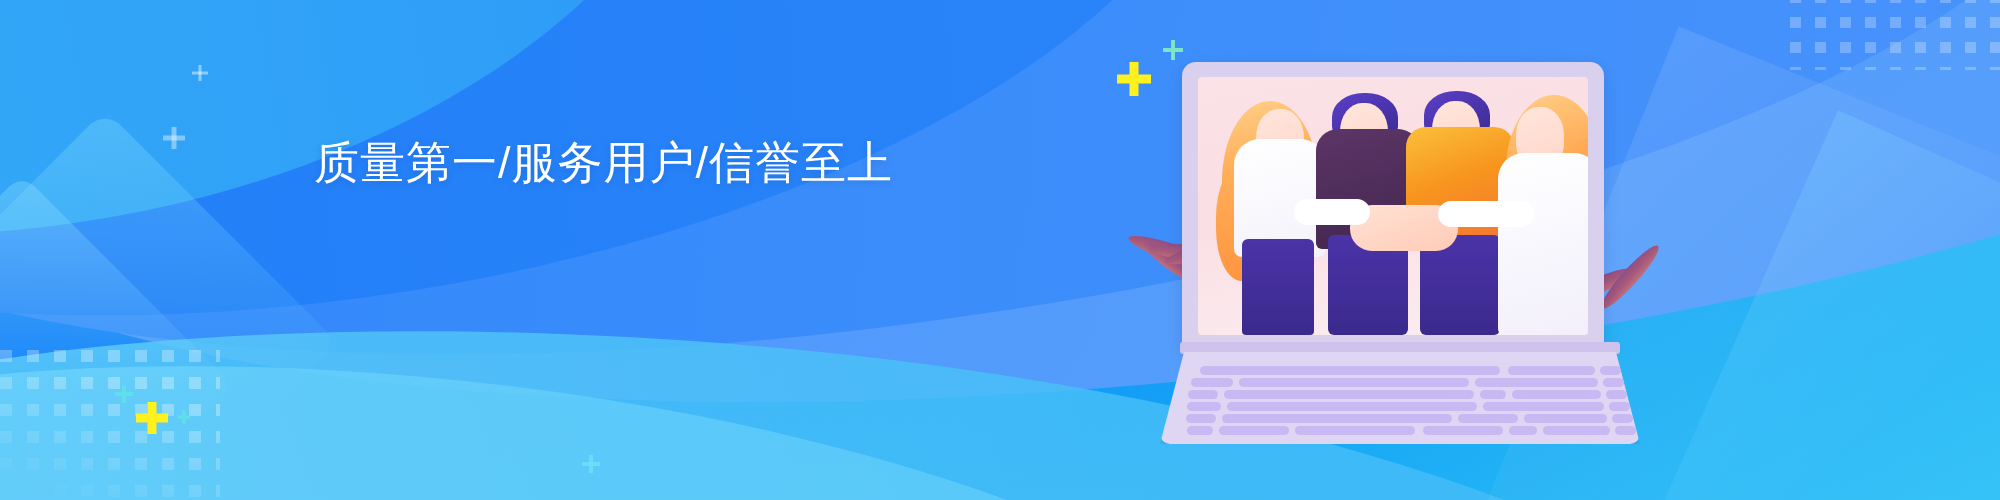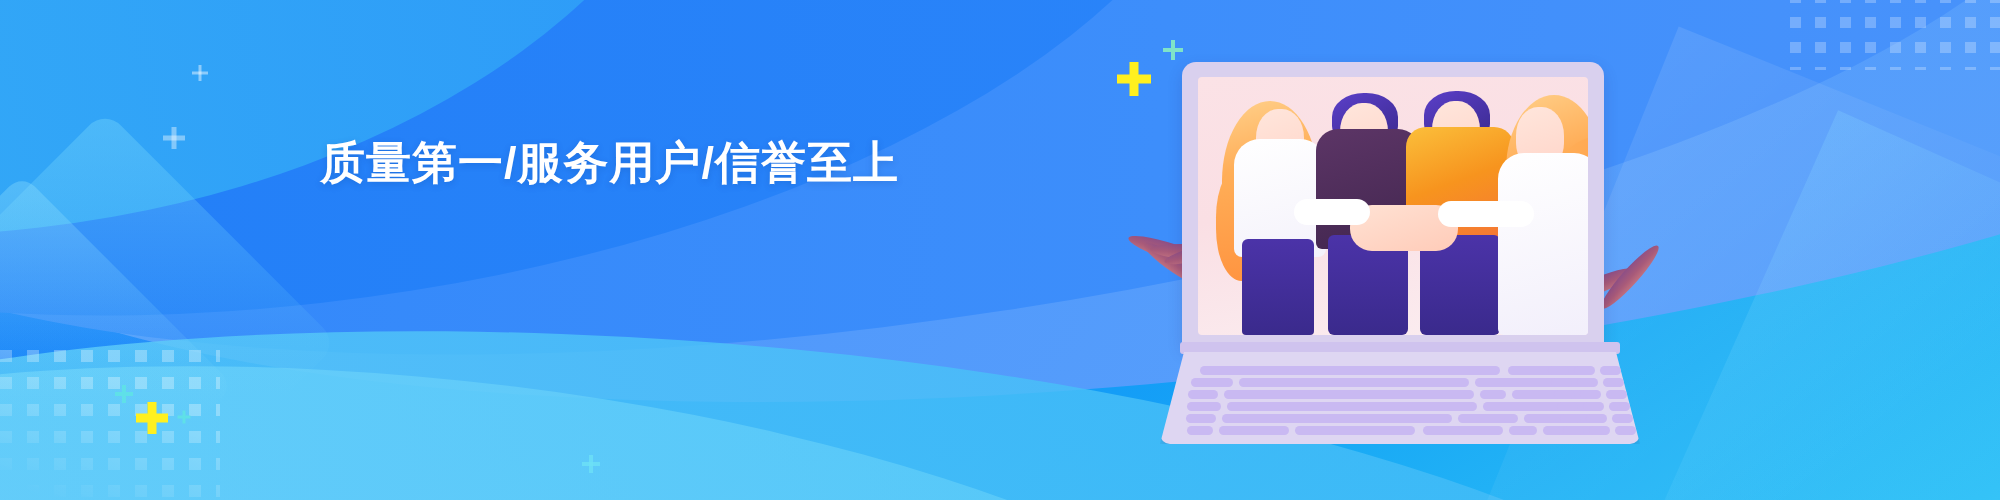--- a/index.html
+++ b/index.html
@@ -132,23 +132,23 @@
     margin: 0;
     font-size: 84px;
     font-weight: 700;
     line-height: 1.06;
     letter-spacing: 3px;
     color: #ffffff;
     white-space: nowrap;
     text-shadow: 0 3px 10px rgba(8,52,130,.22);
   }
   .subline {
-    margin: 20px 0 0 20px;
+    margin: 20px 0 0 14px;
     font-size: 45px;
-    font-weight: 700;
+    font-weight: 400;
     line-height: 1.1;
     letter-spacing: 1px;
     color: #ffffff;
     white-space: nowrap;
     text-shadow: 0 2px 7px rgba(8,52,130,.20);
   }
 
   
   #laptop { position: absolute; left: 1160px; top: 62px; width: 480px; height: 390px; }
   .lid {

